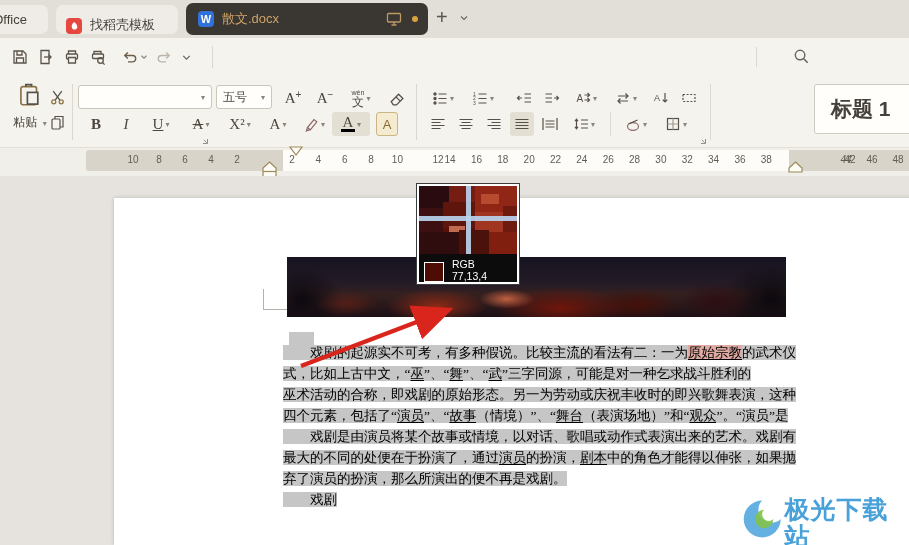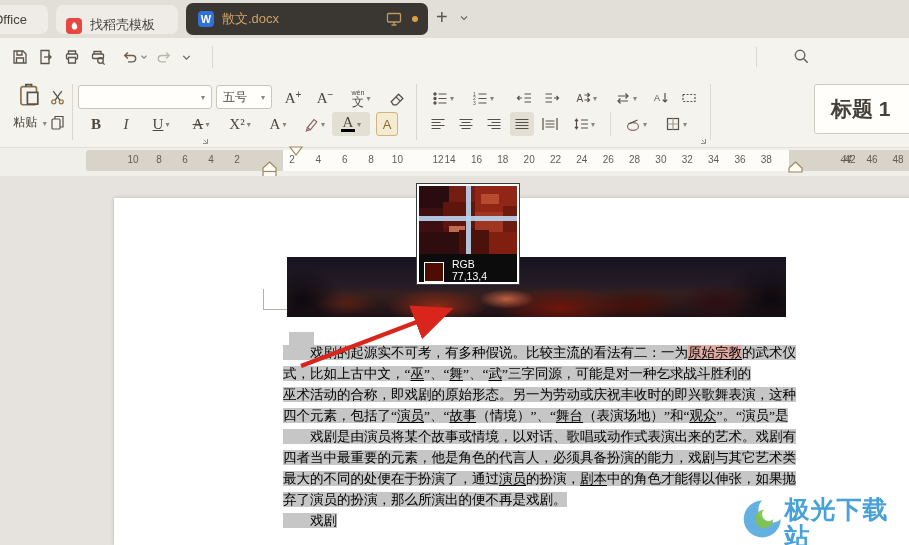--- a/index.html
+++ b/index.html
@@ -476,21 +476,20 @@
     <div id="doc-image"></div>
 
     <div class="abs" style="left:289px; top:156px; width:25px; height:22px; background:#c6c6c6;"></div>
 
     <div id="text-lines">
         <div class="dline"><span class="hl">　　戏剧的起源实不可考，有多种假说。比较主流的看法有二：一为</span><span class="hl u pink">原始宗教</span><span class="hl">的武术仪</span></div>
         <div class="dline"><span class="hl">式，比如上古中文，“</span><span class="hl u">巫</span><span class="hl">”、“</span><span class="hl u">舞</span><span class="hl">”、“</span><span class="hl u">武</span><span class="hl">”三字同源，可能是对一种乞求战斗胜利的</span></div>
         <div class="dline"><span class="hl">巫术活动的合称，即戏剧的原始形态。另一为劳动或庆祝丰收时的即兴歌舞表演，这种</span></div>
         <div class="dline"><span class="hl">四个元素，包括了“</span><span class="hl u">演员</span><span class="hl">”、“</span><span class="hl u">故事</span><span class="hl">（情境）”、“</span><span class="hl u">舞台</span><span class="hl">（表演场地）”和“</span><span class="hl u">观众</span><span class="hl">”。“演员”是</span></div>
         <div class="dline"><span class="hl">　　戏剧是由演员将某个故事或情境，以对话、歌唱或动作式表演出来的艺术。戏剧有</span></div>
-        <div class="dline"><span class="hl">四者当中最重要的元素，他是角色的代言人，必须具备扮演的能力，戏剧与其它艺术类</span></div>
         <div class="dline"><span class="hl">最大的不同的处便在于扮演了，通过</span><span class="hl u">演员</span><span class="hl">的扮演，</span><span class="hl u">剧本</span><span class="hl">中的角色才能得以伸张，如果抛</span></div>
         <div class="dline"><span class="hl">弃了演员的扮演，那么所演出的便不再是戏剧。</span></div>
         <div class="dline"><span class="hl">　　戏剧</span></div>
       </div>
 
     <svg class="abs" style="left:293px; top:122px;" width="170" height="75" viewBox="0 0 170 75">
       <defs>
         <marker id="ah" markerWidth="9" markerHeight="8" refX="6.5" refY="4" orient="auto">
           <polygon points="0,0 9,4 0,8" fill="#d9251b"></polygon>
         </marker>

